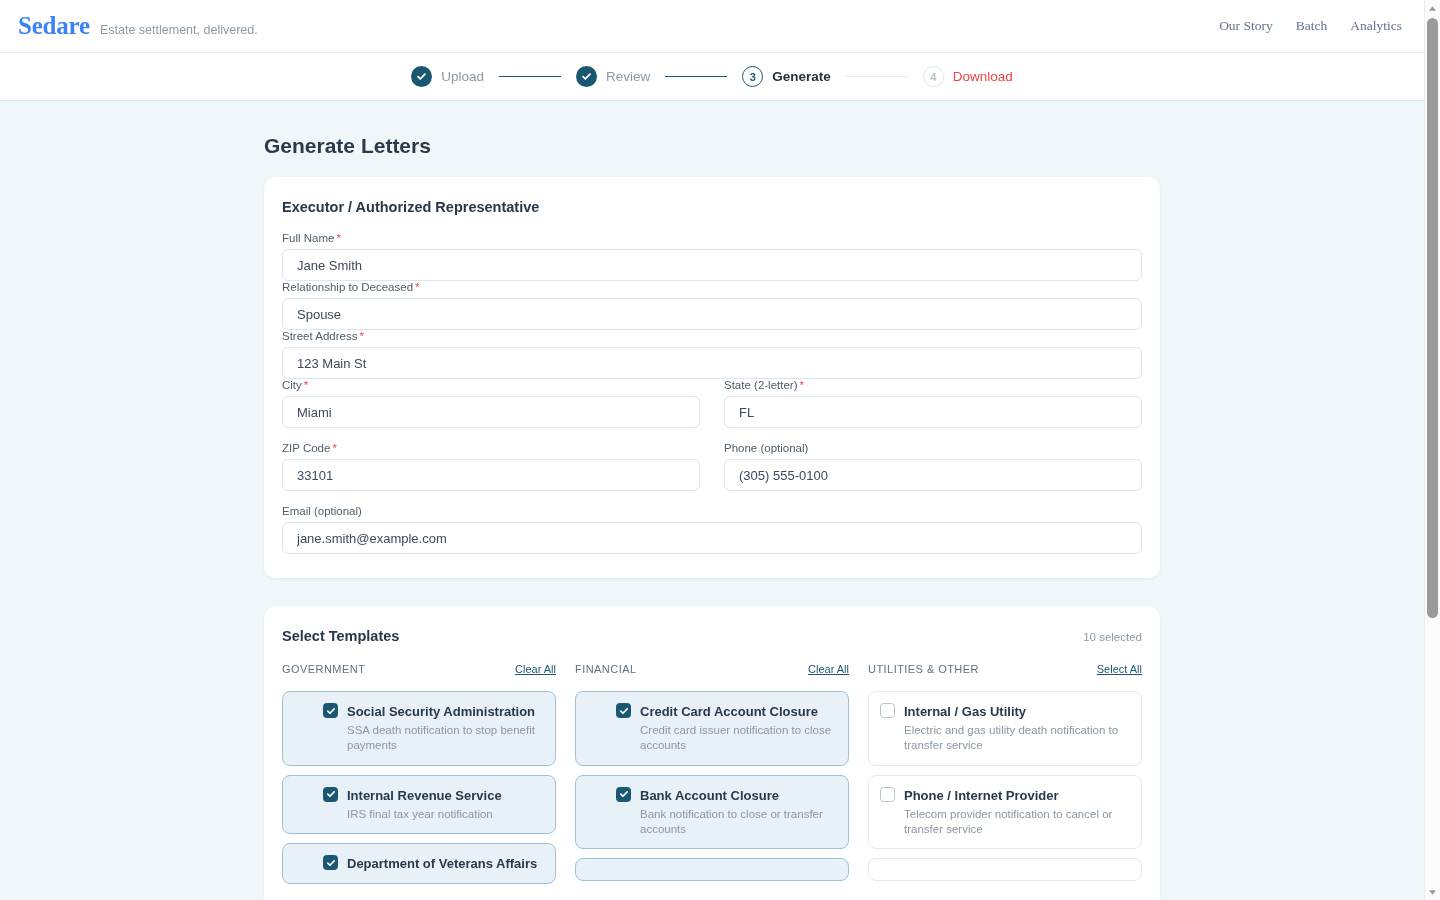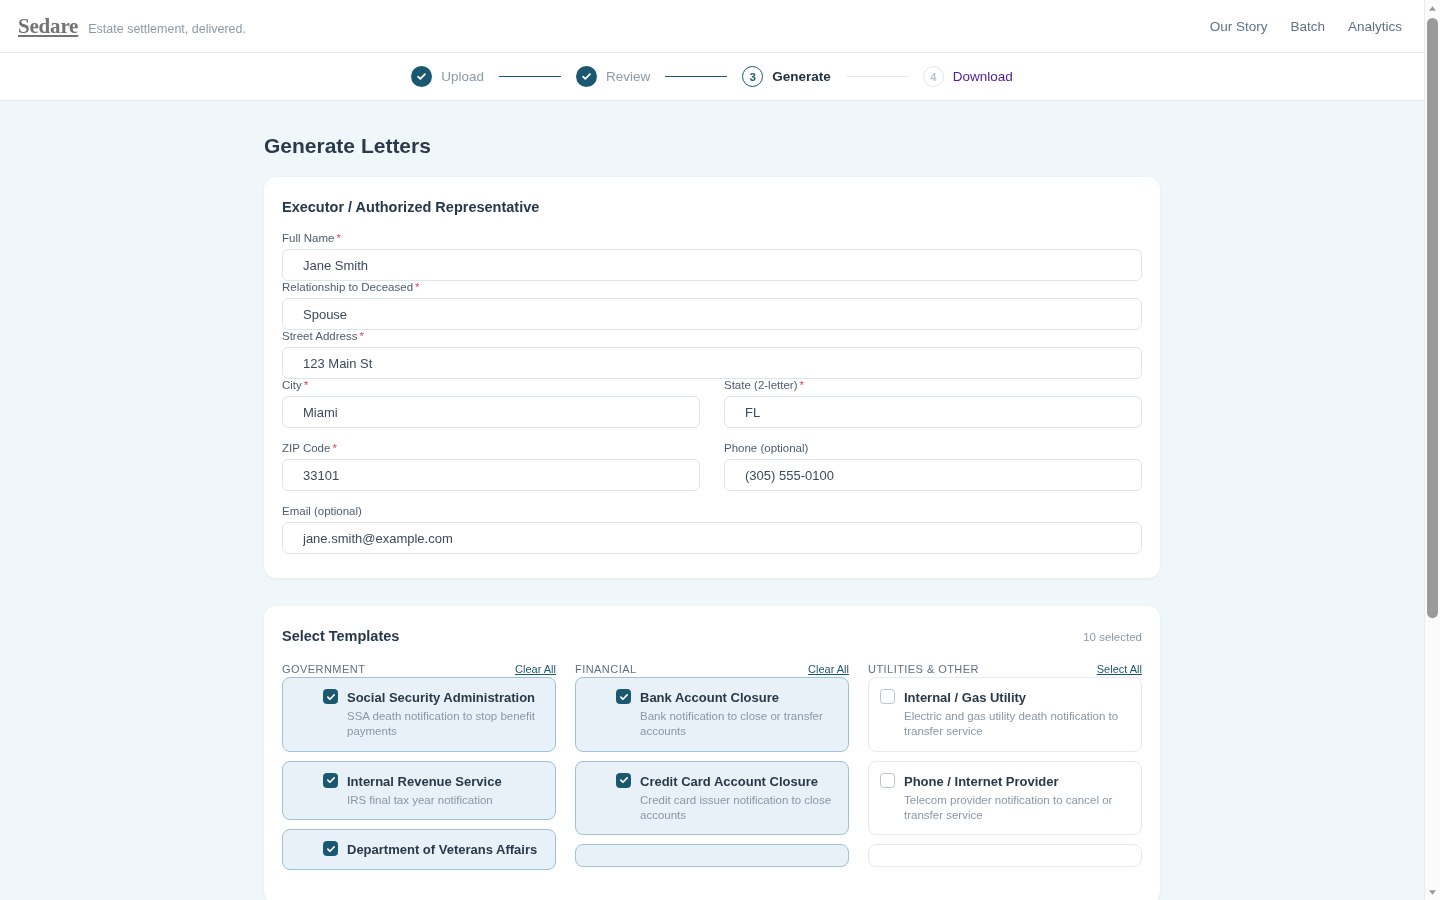--- a/index.html
+++ b/index.html
@@ -38,36 +38,36 @@
     height: 53px;
     background: #ffffff;
     display: flex;
     align-items: center;
     padding: 0 16px 0 18px;
     border-bottom: 1px solid #e3ecf2;
   }
   .brand-wrap { display: flex; align-items: baseline; gap: 10px; }
   .brand {
     font-family: "Liberation Serif", serif;
-    font-size: 21px;
+    font-size: 25px;
     font-weight: 700;
-    color: #737373;
+    color: #3b82f6;
     letter-spacing: -0.2px;
-    text-decoration: underline;
   }
   .tagline {
     font-size: 12.5px;
     color: #8c9aa6;
   }
   .nav {
     margin-left: auto;
     display: flex;
     align-items: flex-start;
     gap: 23px;
     padding-right: 6px;
+    font-family: Liberation Serif, serif;
   }
   .nav a {
     font-size: 13.5px;
     color: #60728a;
     text-decoration: none;
   }
 
   
   .stepper-band {
     background: #ffffff;
@@ -98,21 +98,21 @@
     color: #1a5770;
   }
   .circle.todo {
     background: #ffffff;
     border: 1.5px solid #dfe6ec;
     color: #b6c0c9;
   }
   .step-label { font-size: 13.5px; }
   .step-label.done { color: #8c9aa6; }
   .step-label.active { color: #24313f; font-weight: 700; }
-  .step-label.todo { color: #4c1d95; }
+  .step-label.todo { color: #ef4444; }
   .connector {
     width: 62px;
     height: 1.5px;
     margin: 0 15px;
     background: #1a5770;
   }
   .connector.faded { background: #e1e9ef; }
 
   
   .page {
@@ -153,21 +153,21 @@
     margin-bottom: 5px;
   }
   .req { color: #e5484d; margin-left: 2px; }
   .input {
     display: block;
     width: 100%;
     height: 32px;
     border: 1px solid #dde5ec;
     border-radius: 6px;
     background: #ffffff;
-    padding: 0 20px;
+    padding: 0 14px;
     font-family: "Liberation Sans", sans-serif;
     font-size: 13px;
     color: #3b4a5b;
     outline: none;
   }
   .row2 { display: flex; gap: 24px; }
   .row2 > .field { flex: 1 1 0; margin-bottom: 14px; }
 
   
   .tpl-head {
@@ -178,21 +178,21 @@
   }
   .tpl-title { font-size: 14.5px; font-weight: 700; color: #27384a; }
   .tpl-count { font-size: 11.5px; color: #8c9aa6; }
 
   .columns { display: flex; gap: 19px; }
   .col { flex: 1 1 0; min-width: 0; }
   .col-head {
     display: flex;
     align-items: baseline;
     justify-content: space-between;
-    margin-bottom: 2px;
+    margin-bottom: 16px;
     gap: 24px;
   }
   .col-title {
     font-size: 11px;
     letter-spacing: 0.45px;
     color: #5f7182;
     font-weight: 400;
   }
   .col-action {
     font-size: 11px;
@@ -439,34 +439,34 @@
                 <span class="col-action">Clear All</span>
               </div>
 
               <div class="tpl-card sel">
                 <span class="cb on">
                   <svg viewBox="0 0 12 12" fill="none" xmlns="http://www.w3.org/2000/svg">
                       <path d="M2.2 6.2 L4.7 8.7 L9.8 3.4" stroke="#ffffff" stroke-width="2" stroke-linecap="round" stroke-linejoin="round"></path>
                     </svg>
                 </span>
                 <span class="tpl-text">
-                  <span class="tpl-name">Bank Account Closure</span>
-                  <span class="tpl-desc" style="display:block">Bank notification to close or transfer accounts</span>
+                  <span class="tpl-name">Credit Card Account Closure</span>
+                  <span class="tpl-desc" style="display:block">Credit card issuer notification to close accounts</span>
                 </span>
               </div>
 
               <div class="tpl-card sel">
                 <span class="cb on">
                   <svg viewBox="0 0 12 12" fill="none" xmlns="http://www.w3.org/2000/svg">
                       <path d="M2.2 6.2 L4.7 8.7 L9.8 3.4" stroke="#ffffff" stroke-width="2" stroke-linecap="round" stroke-linejoin="round"></path>
                     </svg>
                 </span>
                 <span class="tpl-text">
-                  <span class="tpl-name">Credit Card Account Closure</span>
-                  <span class="tpl-desc" style="display:block">Credit card issuer notification to close accounts</span>
+                  <span class="tpl-name">Bank Account Closure</span>
+                  <span class="tpl-desc" style="display:block">Bank notification to close or transfer accounts</span>
                 </span>
               </div>
 
               <div class="tpl-card sel">
                 
                 
               </div>
             </div>
 
             <div class="col">

